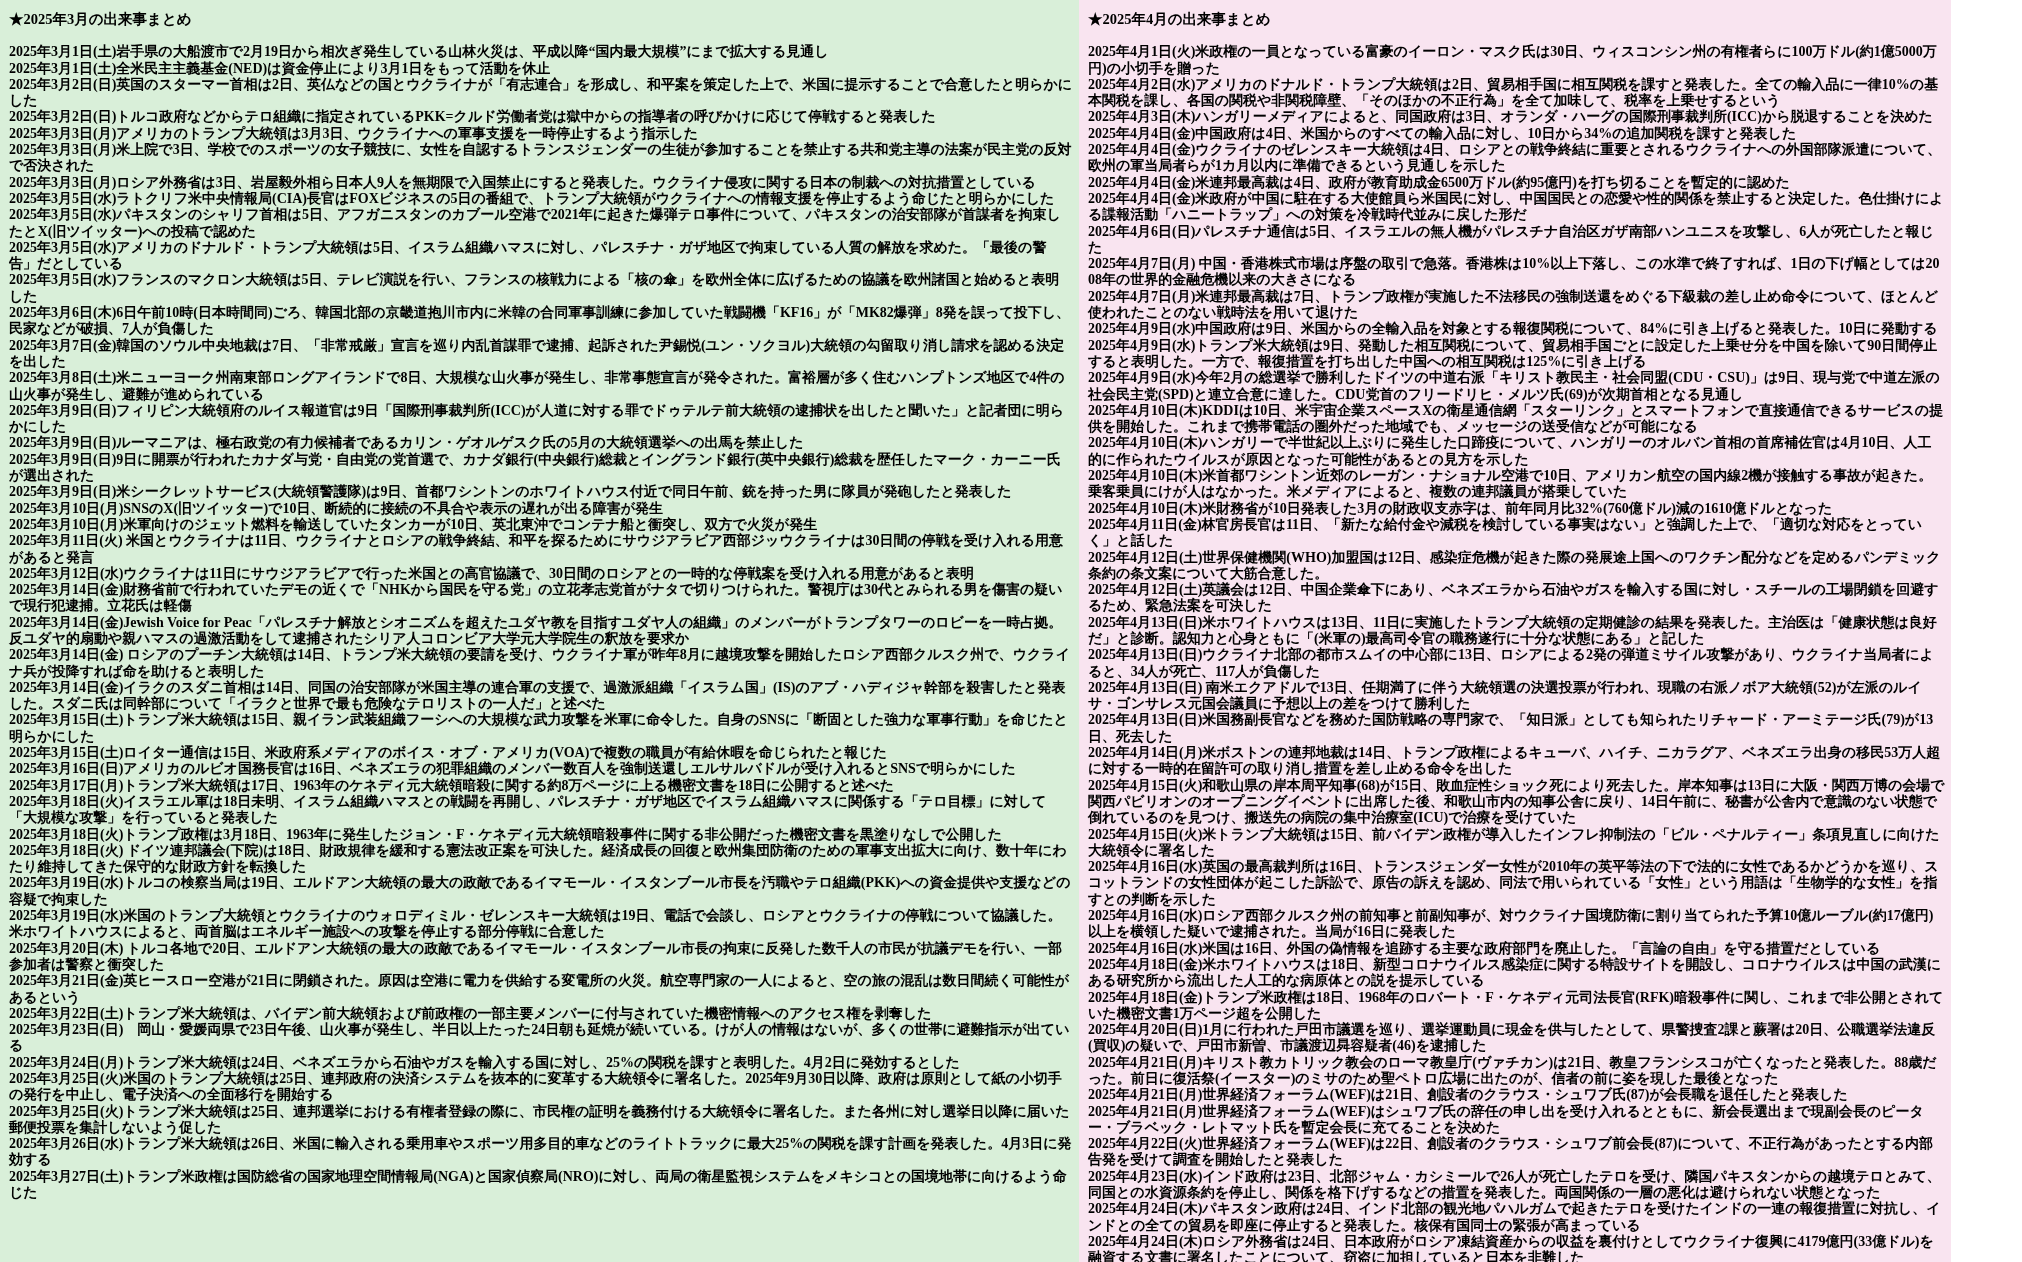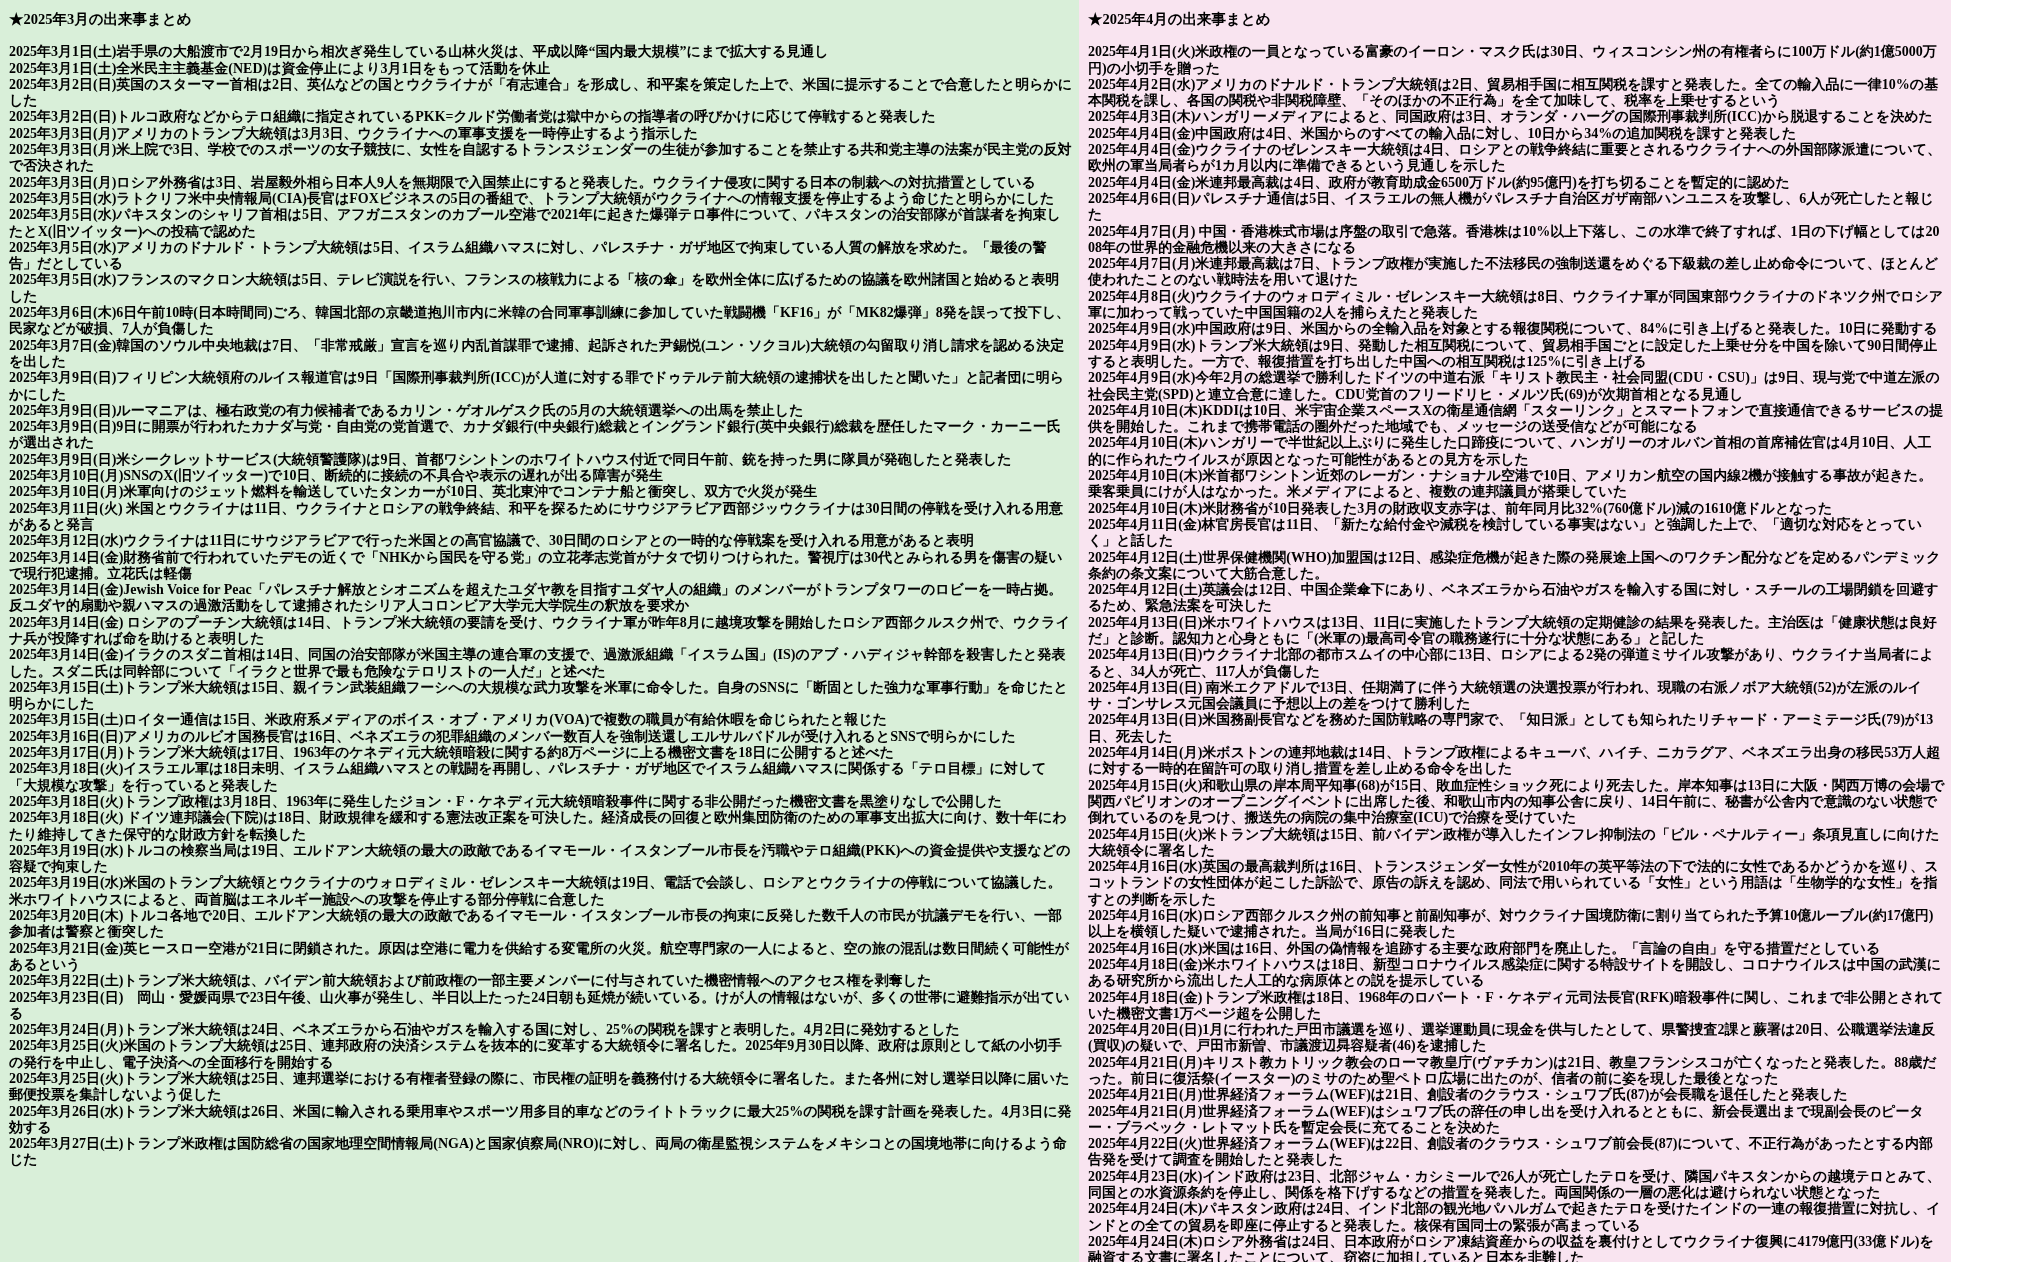--- a/index.html
+++ b/index.html
@@ -52,20 +52,21 @@
       <p class="entry">2025年3月2日(日)トルコ政府などからテロ組織に指定されているPKK=クルド労働者党は獄中からの指導者の呼びかけに応じて停戦すると発表した</p>
       <p class="entry">2025年3月3日(月)アメリカのトランプ大統領は3月3日、ウクライナへの軍事支援を一時停止するよう指示した</p>
       <p class="entry">2025年3月3日(月)米上院で3日、学校でのスポーツの女子競技に、女性を自認するトランスジェンダーの生徒が参加することを禁止する共和党主導の法案が民主党の反対で否決された</p>
       <p class="entry">2025年3月3日(月)ロシア外務省は3日、岩屋毅外相ら日本人9人を無期限で入国禁止にすると発表した。ウクライナ侵攻に関する日本の制裁への対抗措置としている</p>
       <p class="entry">2025年3月5日(水)ラトクリフ米中央情報局(CIA)長官はFOXビジネスの5日の番組で、トランプ大統領がウクライナへの情報支援を停止するよう命じたと明らかにした</p>
       <p class="entry">2025年3月5日(水)パキスタンのシャリフ首相は5日、アフガニスタンのカブール空港で2021年に起きた爆弾テロ事件について、パキスタンの治安部隊が首謀者を拘束したとX(旧ツイッター)への投稿で認めた</p>
       <p class="entry">2025年3月5日(水)アメリカのドナルド・トランプ大統領は5日、イスラム組織ハマスに対し、パレスチナ・ガザ地区で拘束している人質の解放を求めた。「最後の警告」だとしている</p>
       <p class="entry">2025年3月5日(水)フランスのマクロン大統領は5日、テレビ演説を行い、フランスの核戦力による「核の傘」を欧州全体に広げるための協議を欧州諸国と始めると表明した</p>
       <p class="entry">2025年3月6日(木)6日午前10時(日本時間同)ごろ、韓国北部の京畿道抱川市内に米韓の合同軍事訓練に参加していた戦闘機「KF16」が「MK82爆弾」8発を誤って投下し、民家などが破損、7人が負傷した</p>
       <p class="entry">2025年3月7日(金)韓国のソウル中央地裁は7日、「非常戒厳」宣言を巡り内乱首謀罪で逮捕、起訴された尹錫悦(ユン・ソクヨル)大統領の勾留取り消し請求を認める決定を出した</p>
+      <p class="entry">2025年3月8日(土)米ニューヨーク州南東部ロングアイランドで8日、大規模な山火事が発生し、非常事態宣言が発令された。富裕層が多く住むハンプトンズ地区で4件の山火事が発生し、避難が進められている</p>
       <p class="entry">2025年3月9日(日)フィリピン大統領府のルイス報道官は9日「国際刑事裁判所(ICC)が人道に対する罪でドゥテルテ前大統領の逮捕状を出したと聞いた」と記者団に明らかにした</p>
       <p class="entry">2025年3月9日(日)ルーマニアは、極右政党の有力候補者であるカリン・ゲオルゲスク氏の5月の大統領選挙への出馬を禁止した</p>
       <p class="entry">2025年3月9日(日)9日に開票が行われたカナダ与党・自由党の党首選で、カナダ銀行(中央銀行)総裁とイングランド銀行(英中央銀行)総裁を歴任したマーク・カーニー氏が選出された</p>
       <p class="entry">2025年3月9日(日)米シークレットサービス(大統領警護隊)は9日、首都ワシントンのホワイトハウス付近で同日午前、銃を持った男に隊員が発砲したと発表した</p>
       <p class="entry">2025年3月10日(月)SNSのX(旧ツイッター)で10日、断続的に接続の不具合や表示の遅れが出る障害が発生</p>
       <p class="entry">2025年3月10日(月)米軍向けのジェット燃料を輸送していたタンカーが10日、英北東沖でコンテナ船と衝突し、双方で火災が発生</p>
       <p class="entry">2025年3月11日(火) 米国とウクライナは11日、ウクライナとロシアの戦争終結、和平を探るためにサウジアラビア西部ジッウクライナは30日間の停戦を受け入れる用意があると発言</p>
       <p class="entry">2025年3月12日(水)ウクライナは11日にサウジアラビアで行った米国との高官協議で、30日間のロシアとの一時的な停戦案を受け入れる用意があると表明</p>
       <p class="entry">2025年3月14日(金)財務省前で行われていたデモの近くで「NHKから国民を守る党」の立花孝志党首がナタで切りつけられた。警視庁は30代とみられる男を傷害の疑いで現行犯逮捕。立花氏は軽傷</p>
       <p class="entry">2025年3月14日(金)Jewish Voice for Peac「パレスチナ解放とシオニズムを超えたユダヤ教を目指すユダヤ人の組織」のメンバーがトランプタワーのロビーを一時占拠。反ユダヤ的扇動や親ハマスの過激活動をして逮捕されたシリア人コロンビア大学元大学院生の釈放を要求か</p>
@@ -94,24 +95,24 @@
 
 <div class="col col-april">
   <p class="col-title">★2025年4月の出来事まとめ</p>
   <div class="entries">
       <p class="entry">2025年4月1日(火)米政権の一員となっている富豪のイーロン・マスク氏は30日、ウィスコンシン州の有権者らに100万ドル(約1億5000万円)の小切手を贈った</p>
       <p class="entry">2025年4月2日(水)アメリカのドナルド・トランプ大統領は2日、貿易相手国に相互関税を課すと発表した。全ての輸入品に一律10%の基本関税を課し、各国の関税や非関税障壁、「そのほかの不正行為」を全て加味して、税率を上乗せするという</p>
       <p class="entry">2025年4月3日(木)ハンガリーメディアによると、同国政府は3日、オランダ・ハーグの国際刑事裁判所(ICC)から脱退することを決めた</p>
       <p class="entry">2025年4月4日(金)中国政府は4日、米国からのすべての輸入品に対し、10日から34%の追加関税を課すと発表した</p>
       <p class="entry">2025年4月4日(金)ウクライナのゼレンスキー大統領は4日、ロシアとの戦争終結に重要とされるウクライナへの外国部隊派遣について、欧州の軍当局者らが1カ月以内に準備できるという見通しを示した</p>
       <p class="entry">2025年4月4日(金)米連邦最高裁は4日、政府が教育助成金6500万ドル(約95億円)を打ち切ることを暫定的に認めた</p>
+      <p class="entry">2025年4月4日(金)米政府が中国に駐在する大使館員ら米国民に対し、中国国民との恋愛や性的関係を禁止すると決定した。色仕掛けによる諜報活動「ハニートラップ」への対策を冷戦時代並みに戻した形だ</p>
       <p class="entry">2025年4月6日(日)パレスチナ通信は5日、イスラエルの無人機がパレスチナ自治区ガザ南部ハンユニスを攻撃し、6人が死亡したと報じた</p>
       <p class="entry">2025年4月7日(月) 中国・香港株式市場は序盤の取引で急落。香港株は10%以上下落し、この水準で終了すれば、1日の下げ幅としては2008年の世界的金融危機以来の大きさになる</p>
       <p class="entry">2025年4月7日(月)米連邦最高裁は7日、トランプ政権が実施した不法移民の強制送還をめぐる下級裁の差し止め命令について、ほとんど使われたことのない戦時法を用いて退けた</p>
-      <p class="entry">2025年4月8日(火)ウクライナのウォロディミル・ゼレンスキー大統領は8日、ウクライナ軍が同国東部ウクライナのドネツク州でロシア軍に加わって戦っていた中国国籍の2人を捕らえたと発表した</p>
       <p class="entry">2025年4月9日(水)中国政府は9日、米国からの全輸入品を対象とする報復関税について、84%に引き上げると発表した。10日に発動する</p>
       <p class="entry">2025年4月9日(水)トランプ米大統領は9日、発動した相互関税について、貿易相手国ごとに設定した上乗せ分を中国を除いて90日間停止すると表明した。一方で、報復措置を打ち出した中国への相互関税は125%に引き上げる</p>
       <p class="entry">2025年4月9日(水)今年2月の総選挙で勝利したドイツの中道右派「キリスト教民主・社会同盟(CDU・CSU)」は9日、現与党で中道左派の社会民主党(SPD)と連立合意に達した。CDU党首のフリードリヒ・メルツ氏(69)が次期首相となる見通し</p>
       <p class="entry">2025年4月10日(木)KDDIは10日、米宇宙企業スペースXの衛星通信網「スターリンク」とスマートフォンで直接通信できるサービスの提供を開始した。これまで携帯電話の圏外だった地域でも、メッセージの送受信などが可能になる</p>
       <p class="entry">2025年4月10日(木)ハンガリーで半世紀以上ぶりに発生した口蹄疫について、ハンガリーのオルバン首相の首席補佐官は4月10日、人工的に作られたウイルスが原因となった可能性があるとの見方を示した</p>
       <p class="entry">2025年4月10日(木)米首都ワシントン近郊のレーガン・ナショナル空港で10日、アメリカン航空の国内線2機が接触する事故が起きた。乗客乗員にけが人はなかった。米メディアによると、複数の連邦議員が搭乗していた</p>
       <p class="entry">2025年4月10日(木)米財務省が10日発表した3月の財政収支赤字は、前年同月比32%(760億ドル)減の1610億ドルとなった</p>
       <p class="entry">2025年4月11日(金)林官房長官は11日、「新たな給付金や減税を検討している事実はない」と強調した上で、「適切な対応をとっていく」と話した</p>
       <p class="entry">2025年4月12日(土)世界保健機関(WHO)加盟国は12日、感染症危機が起きた際の発展途上国へのワクチン配分などを定めるパンデミック条約の条文案について大筋合意した。</p>
       <p class="entry">2025年4月12日(土)英議会は12日、中国企業傘下にあり、ベネズエラから石油やガスを輸入する国に対し・スチールの工場閉鎖を回避するため、緊急法案を可決した</p>

